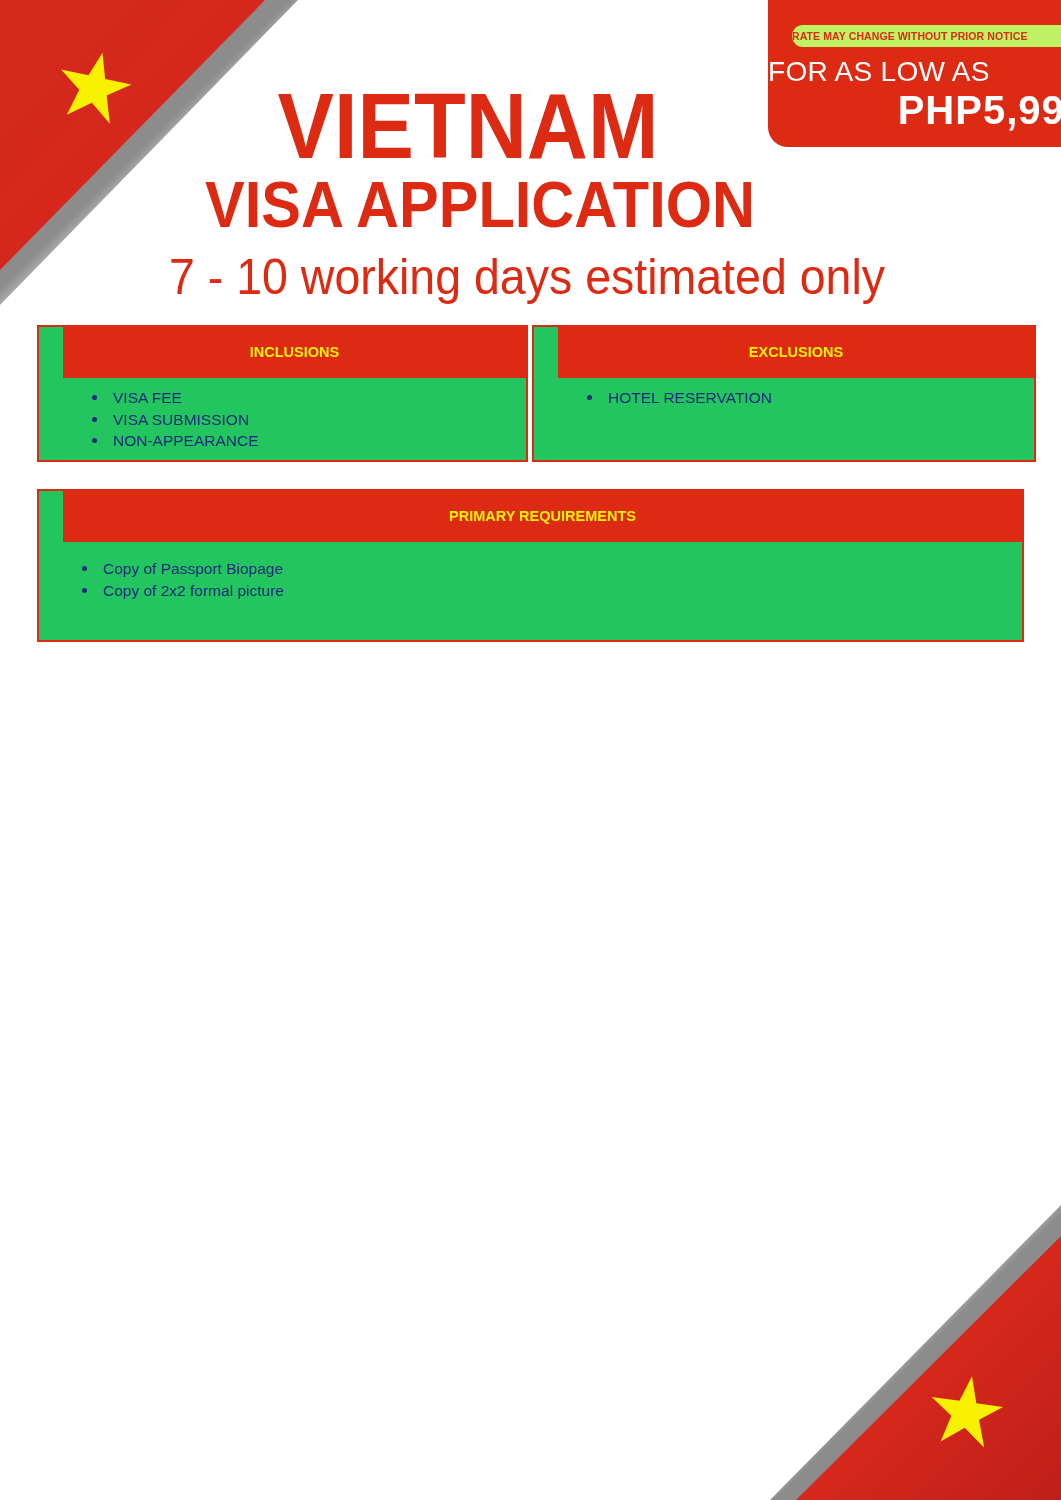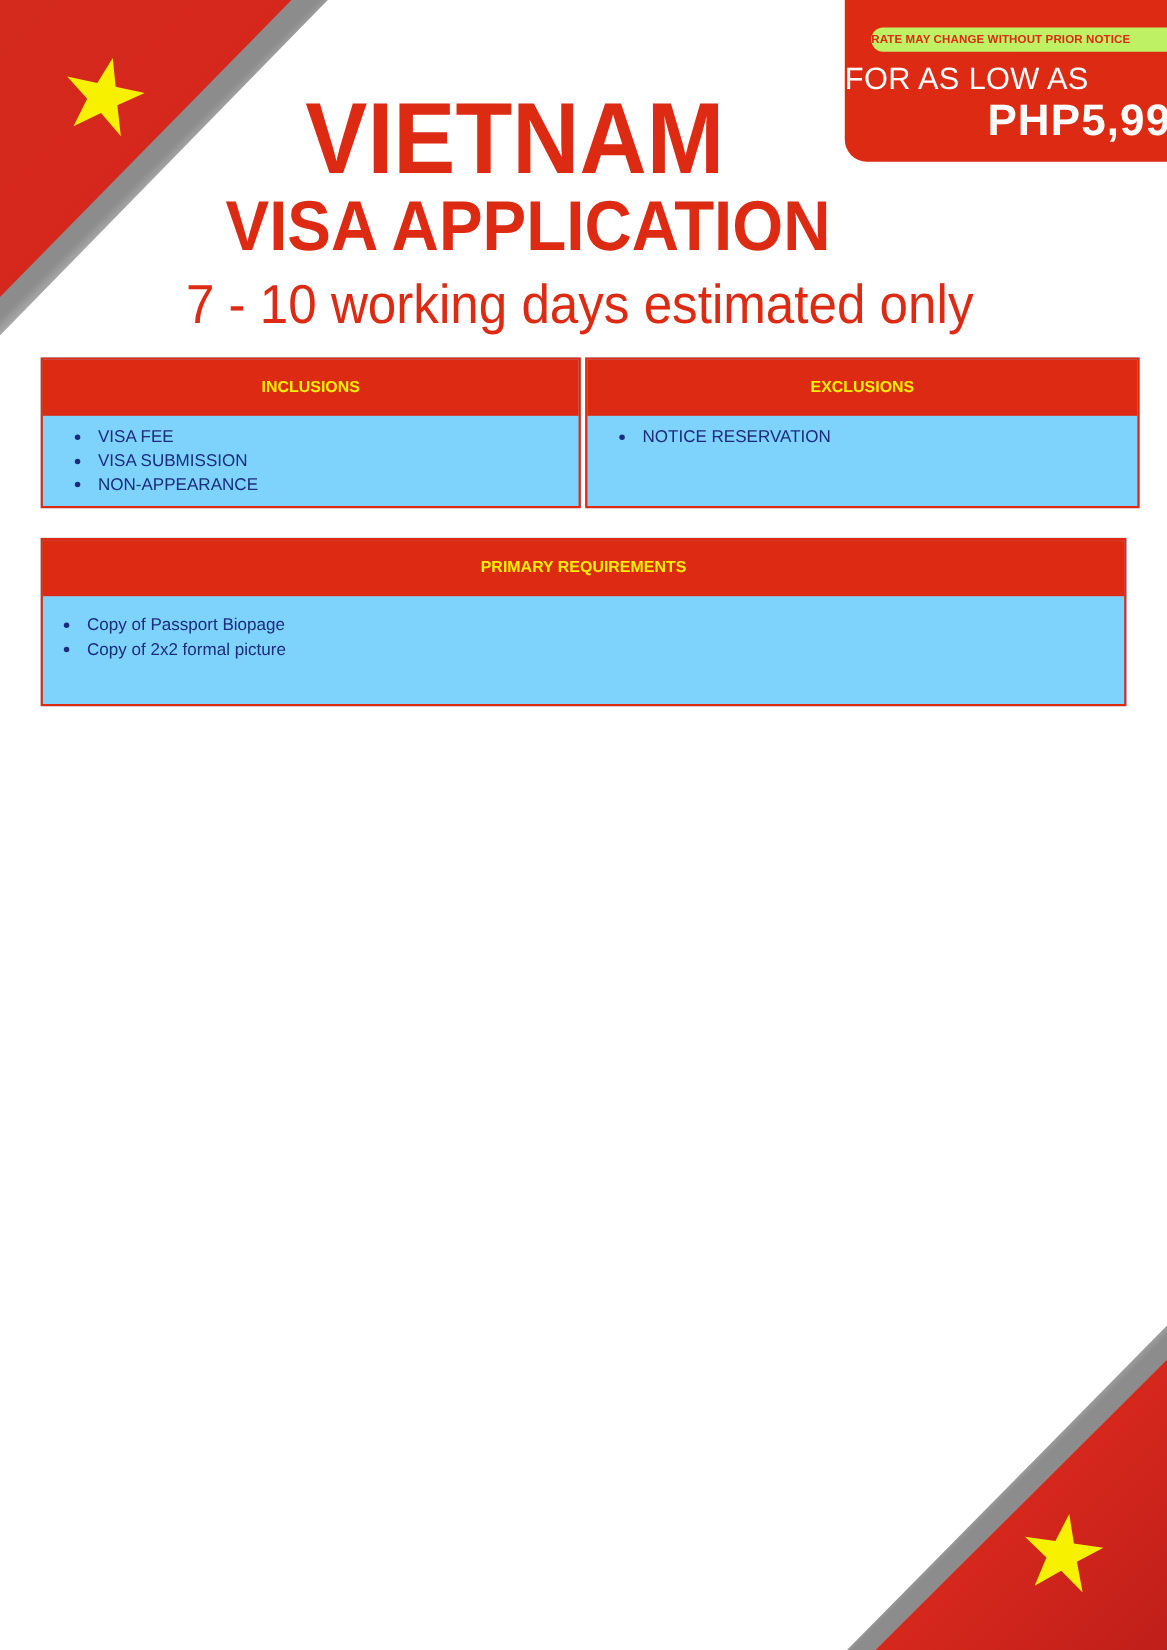--- a/index.html
+++ b/index.html
@@ -40,21 +40,21 @@
       transform: scaleX(0.93); transform-origin: 480px 0;
     }
     .title-duration {
       position: absolute; left: 0; top: 248px; width: 1054px; text-align: center;
       color: #dc2a13; font-size: 50px; line-height: 58px;
       transform: scaleX(0.93); transform-origin: 527px 0;
     }
 
     .panel {
       position: absolute; box-sizing: border-box;
-      border: 2px solid #dc2a13; background: #7dd3fc;
+      border: 2px solid #dc2a13; background: #22c55e; padding-left: 24px;
     }
     .panel-header {
       height: 51px; background: #dc2a13; color: #f7f100;
       font-weight: bold; font-size: 14.5px; line-height: 51px; text-align: center;
     }
     .panel-list {
       margin: 0; padding: 0; list-style: none;
       color: #1c2b7c; font-size: 15.5px; line-height: 21.5px;
     }
     .panel-list li { position: relative; padding-left: 50px; }
@@ -115,21 +115,21 @@
   <ul class="panel-list">
     <li><span class="bullet"></span><span>VISA FEE</span></li>
     <li><span class="bullet"></span><span>VISA SUBMISSION</span></li>
     <li><span class="bullet"></span><span>NON-APPEARANCE</span></li>
   </ul>
 </div>
 
 <div class="panel exc">
   <div class="panel-header">EXCLUSIONS</div>
   <ul class="panel-list">
-    <li><span class="bullet"></span><span>NOTICE RESERVATION</span></li>
+    <li><span class="bullet"></span><span>HOTEL RESERVATION</span></li>
   </ul>
 </div>
 
 <div class="panel req">
   <div class="panel-header">PRIMARY REQUIREMENTS</div>
   <ul class="panel-list">
     <li><span class="bullet"></span><span>Copy of Passport Biopage</span></li>
     <li><span class="bullet"></span><span>Copy of 2x2 formal picture</span></li>
   </ul>
 </div>

